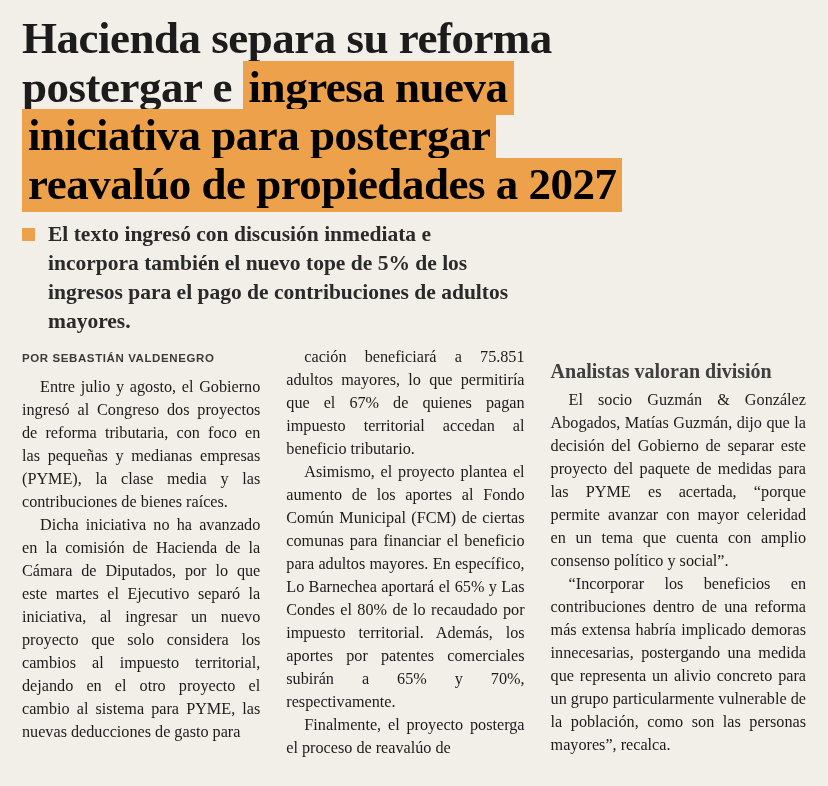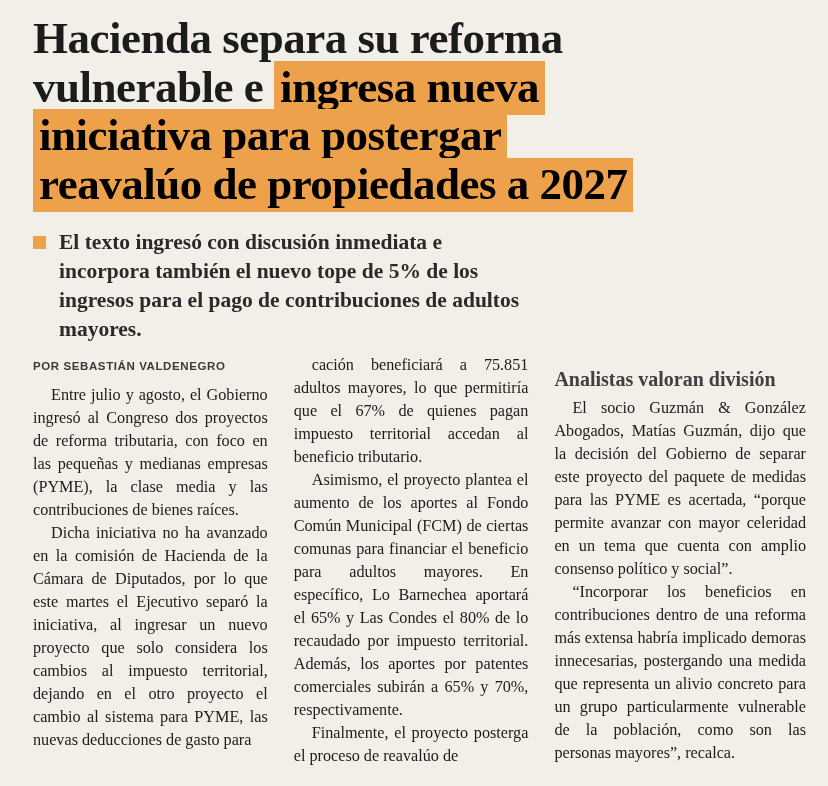--- a/index.html
+++ b/index.html
@@ -12,21 +12,21 @@
     background: #f2efe9;
     font-family: "Liberation Serif", serif;
     color: #1a1a1a;
     overflow: hidden;
   }
   .page {
     position: relative;
     width: 828px;
     height: 786px;
     box-sizing: border-box;
-    padding: 14px 18px 0 29px;
+    padding: 14px 18px 0 18px;
     background: #f2efe9;
   }
   
   .headline {
     font-family: "Liberation Serif", serif;
     font-size: 45px;
     line-height: 1.08;
     font-weight: 700;
     color: #1c1c1c;
     letter-spacing: -0.5px;
@@ -42,21 +42,21 @@
     color: #000000;
     padding: 1px 6px 3px 6px;
     box-decoration-break: clone;
     -webkit-box-decoration-break: clone;
   }
   
   .lead-wrap {
     display: flex;
     gap: 20px;
     padding: 0 4px;
-    margin-top: 20px;
+    margin-top: 12px;
     align-items: center;
   }
   .lead {
     position: relative;
     width: 492px;
     font-size: 21.5px;
     line-height: 1.34;
     font-weight: 600;
     color: #2a2a2a;
     padding-left: 26px;
@@ -124,21 +124,21 @@
     text-indent: 18px;
   }
 </style>
 </head>
 <body>
 
 <div class="page">
 
   <h1 class="headline">
     <span class="hl-line"><span>Hacienda separa su reforma</span></span>
-    <span class="hl-line"><span>vulnerable e </span><span class="hi">ingresa nueva</span></span>
+    <span class="hl-line"><span>postergar e </span><span class="hi">ingresa nueva</span></span>
     <span class="hl-line"><span class="hi">iniciativa para postergar</span></span>
     <span class="hl-line"><span class="hi">reavalúo de propiedades a 2027</span></span>
   </h1>
 
   <div class="lead-wrap">
     <div class="lead">
       <span class="lead-bullet"></span>
       <span>El texto ingresó con discusión inmediata e incorpora también el nuevo tope de 5% de los ingresos para el pago de contribuciones de adultos mayores.</span>
     </div>
   </div>

